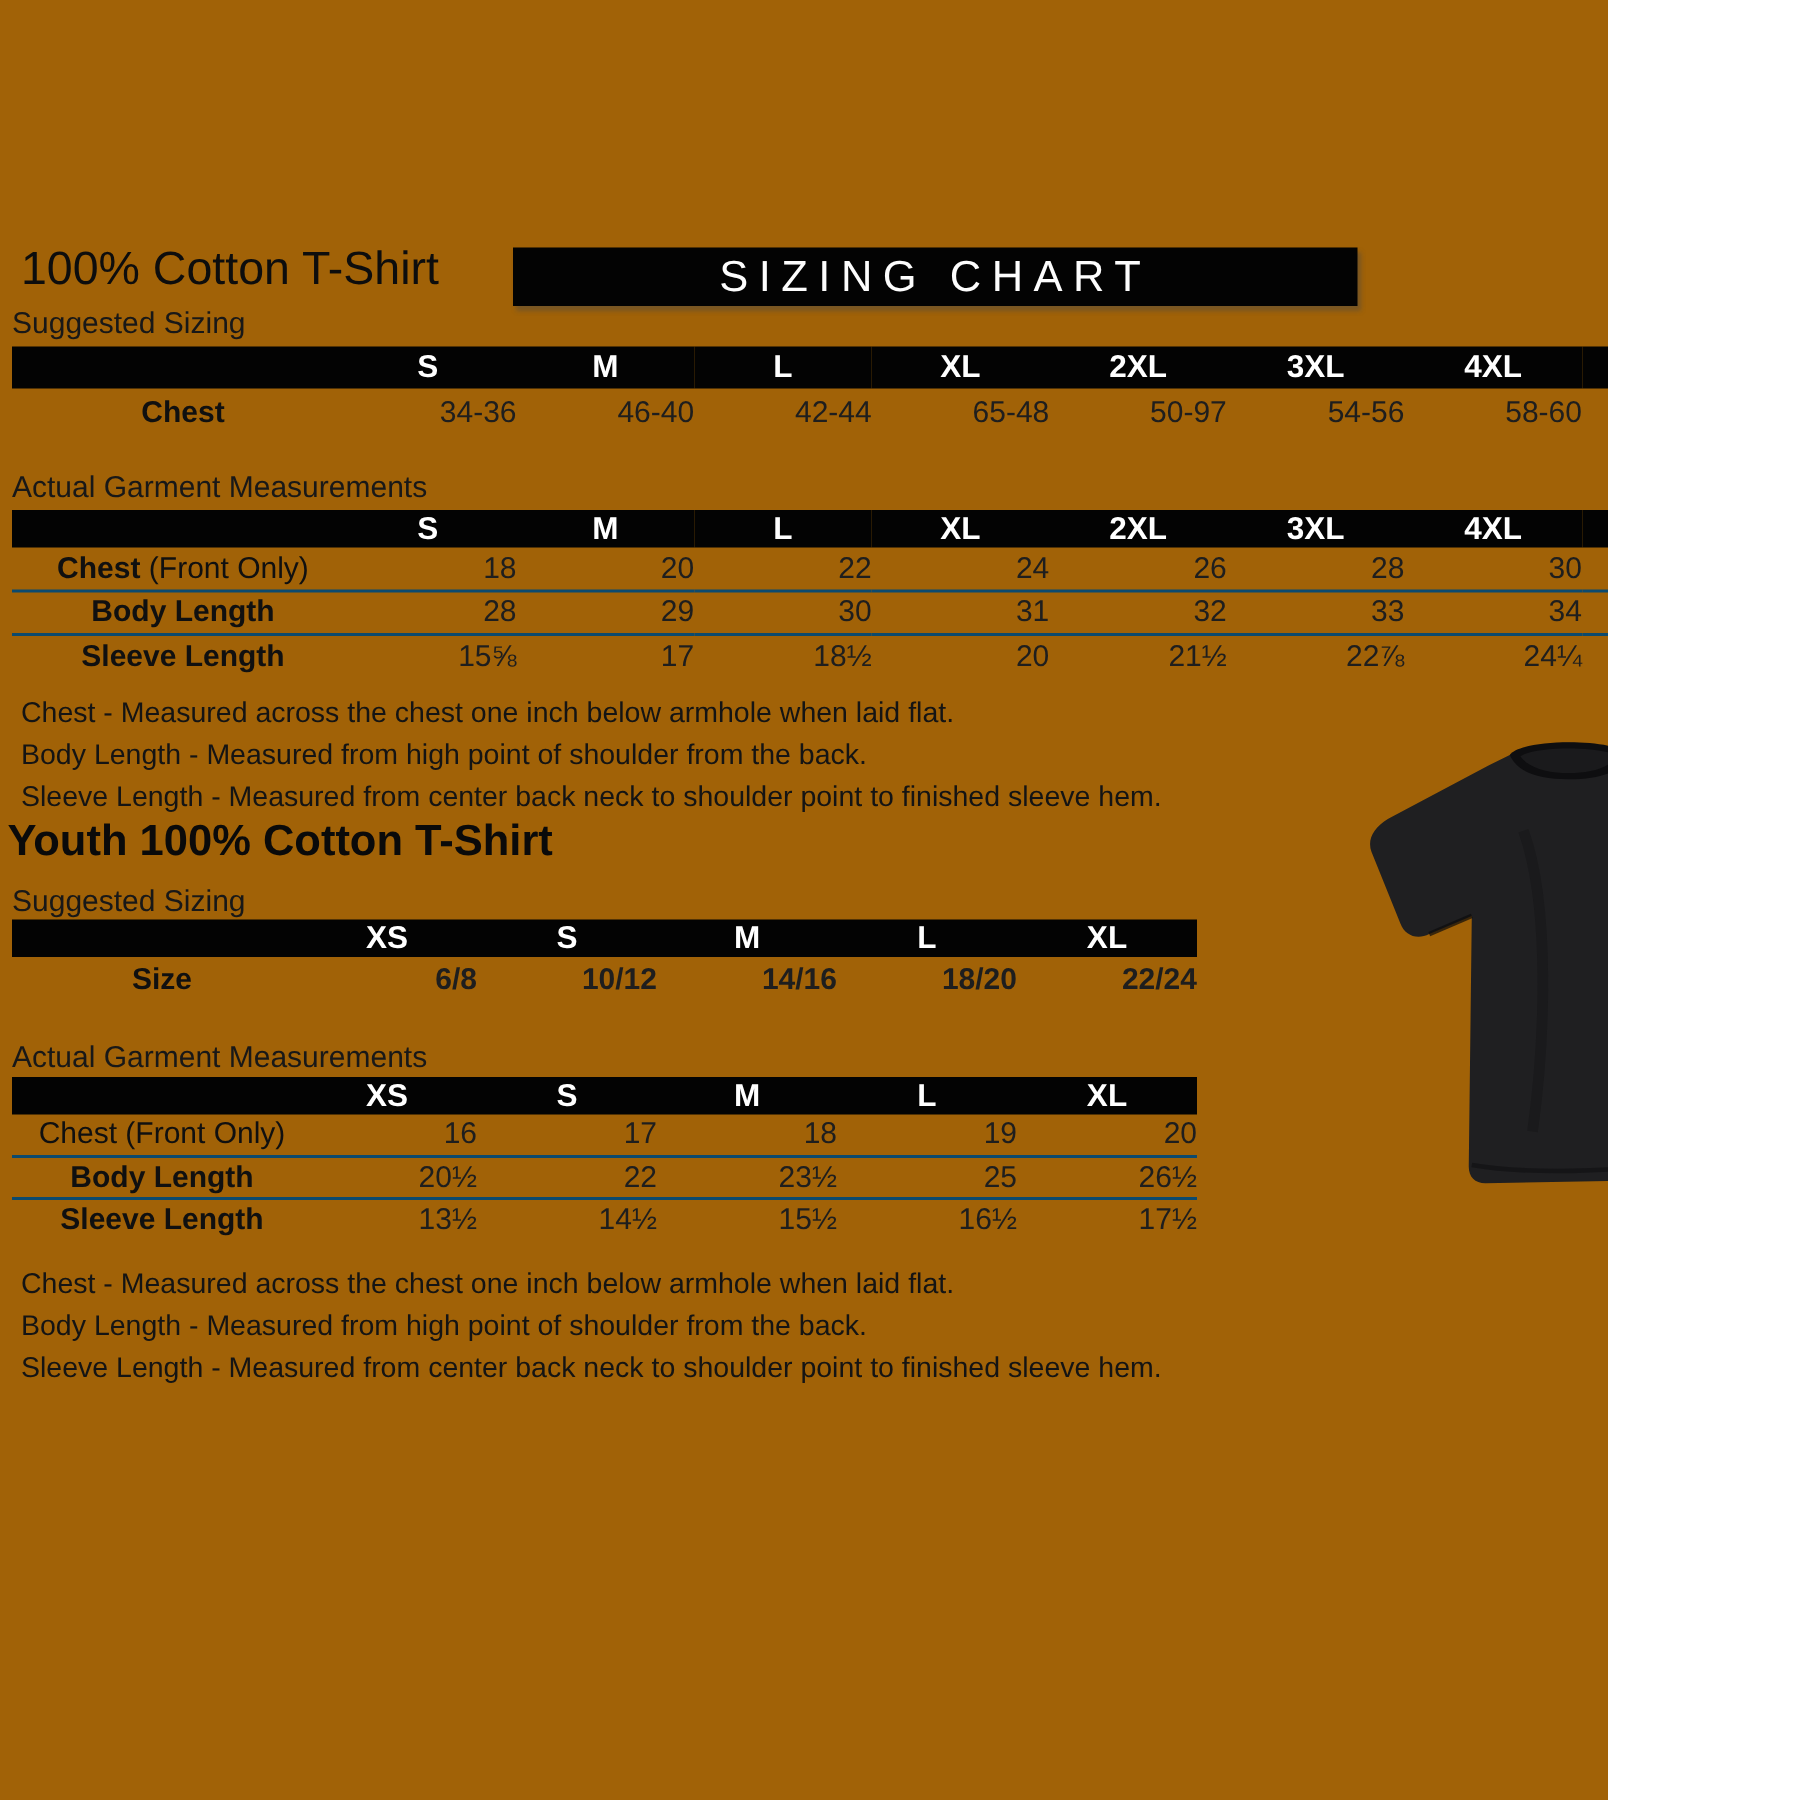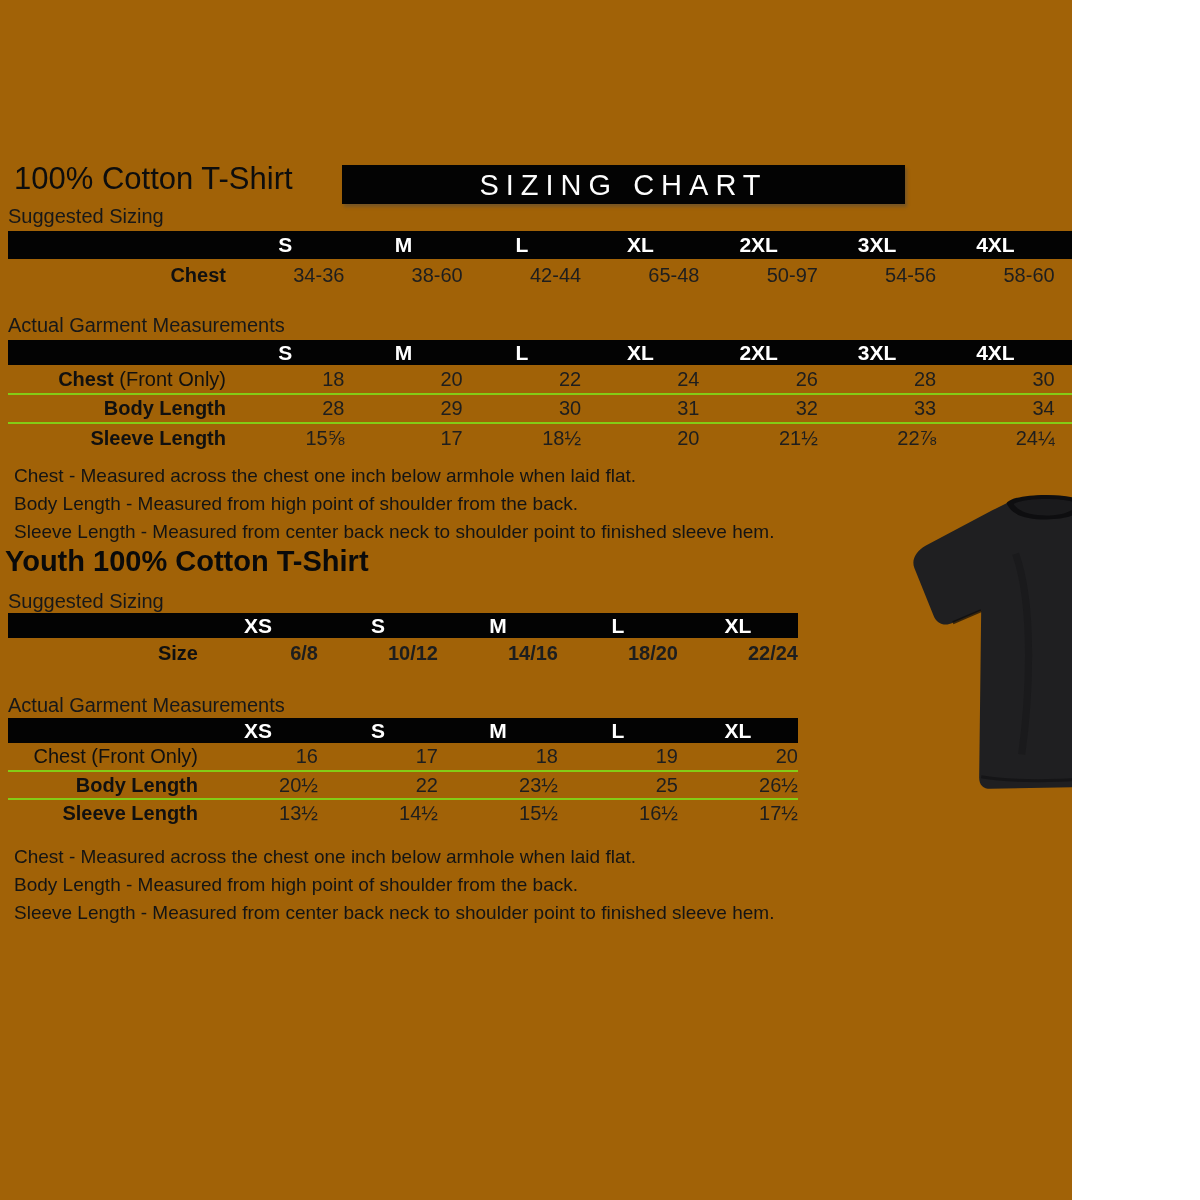--- a/index.html
+++ b/index.html
@@ -20,23 +20,23 @@
   }
   .sec-label { font-size:20px; color:#181818; white-space:nowrap; }
   .youth-title { left:5px; top:545px; font-size:29px; font-weight:700; color:#0a0a0a; white-space:nowrap; }
 
   table.szt { border-collapse:collapse; table-layout:fixed; }
   table.szt th {
     background:#030303; color:#ffffff; font-weight:700; font-size:21px;
     text-align:center; padding:0;
   }
   table.szt td { text-align:right; font-size:20px; color:#1e1e1e; padding:0; vertical-align:middle; }
-  table.szt td.lbl { text-align:right; padding-left:10px; font-weight:700; color:#101010; }
+  table.szt td.lbl { text-align:center; padding-left:10px; font-weight:700; color:#101010; }
   table.szt td.lbl .sfx { font-weight:400; }
-  table.lines tbody tr + tr td { border-top:2px solid #84cc16; }
+  table.lines tbody tr + tr td { border-top:2px solid #0c4a6e; }
 
   .t-sug-a { left:8px; top:231px; width:1165px; }
   .t-sug-a th { height:28px; }
   .t-sug-a td { height:32px; }
   .col-lbl-a { width:218px; }
 
   .t-act-a { left:8px; top:340px; width:1165px; }
   .t-act-a th { height:25px; }
   .t-act-a td { height:29px; }
 
@@ -94,21 +94,21 @@
         <th>2XL</th>
         <th>3XL</th>
         <th>4XL</th>
         <th>5XL</th>
       </tr>
     </thead>
     <tbody>
       <tr>
         <td class="lbl">Chest</td>
         <td>34-36</td>
-        <td>38-60</td>
+        <td>46-40</td>
         <td>42-44</td>
         <td>65-48</td>
         <td>50-97</td>
         <td>54-56</td>
         <td>58-60</td>
         <td>62-64</td>
       </tr>
     </tbody>
   </table>
 

